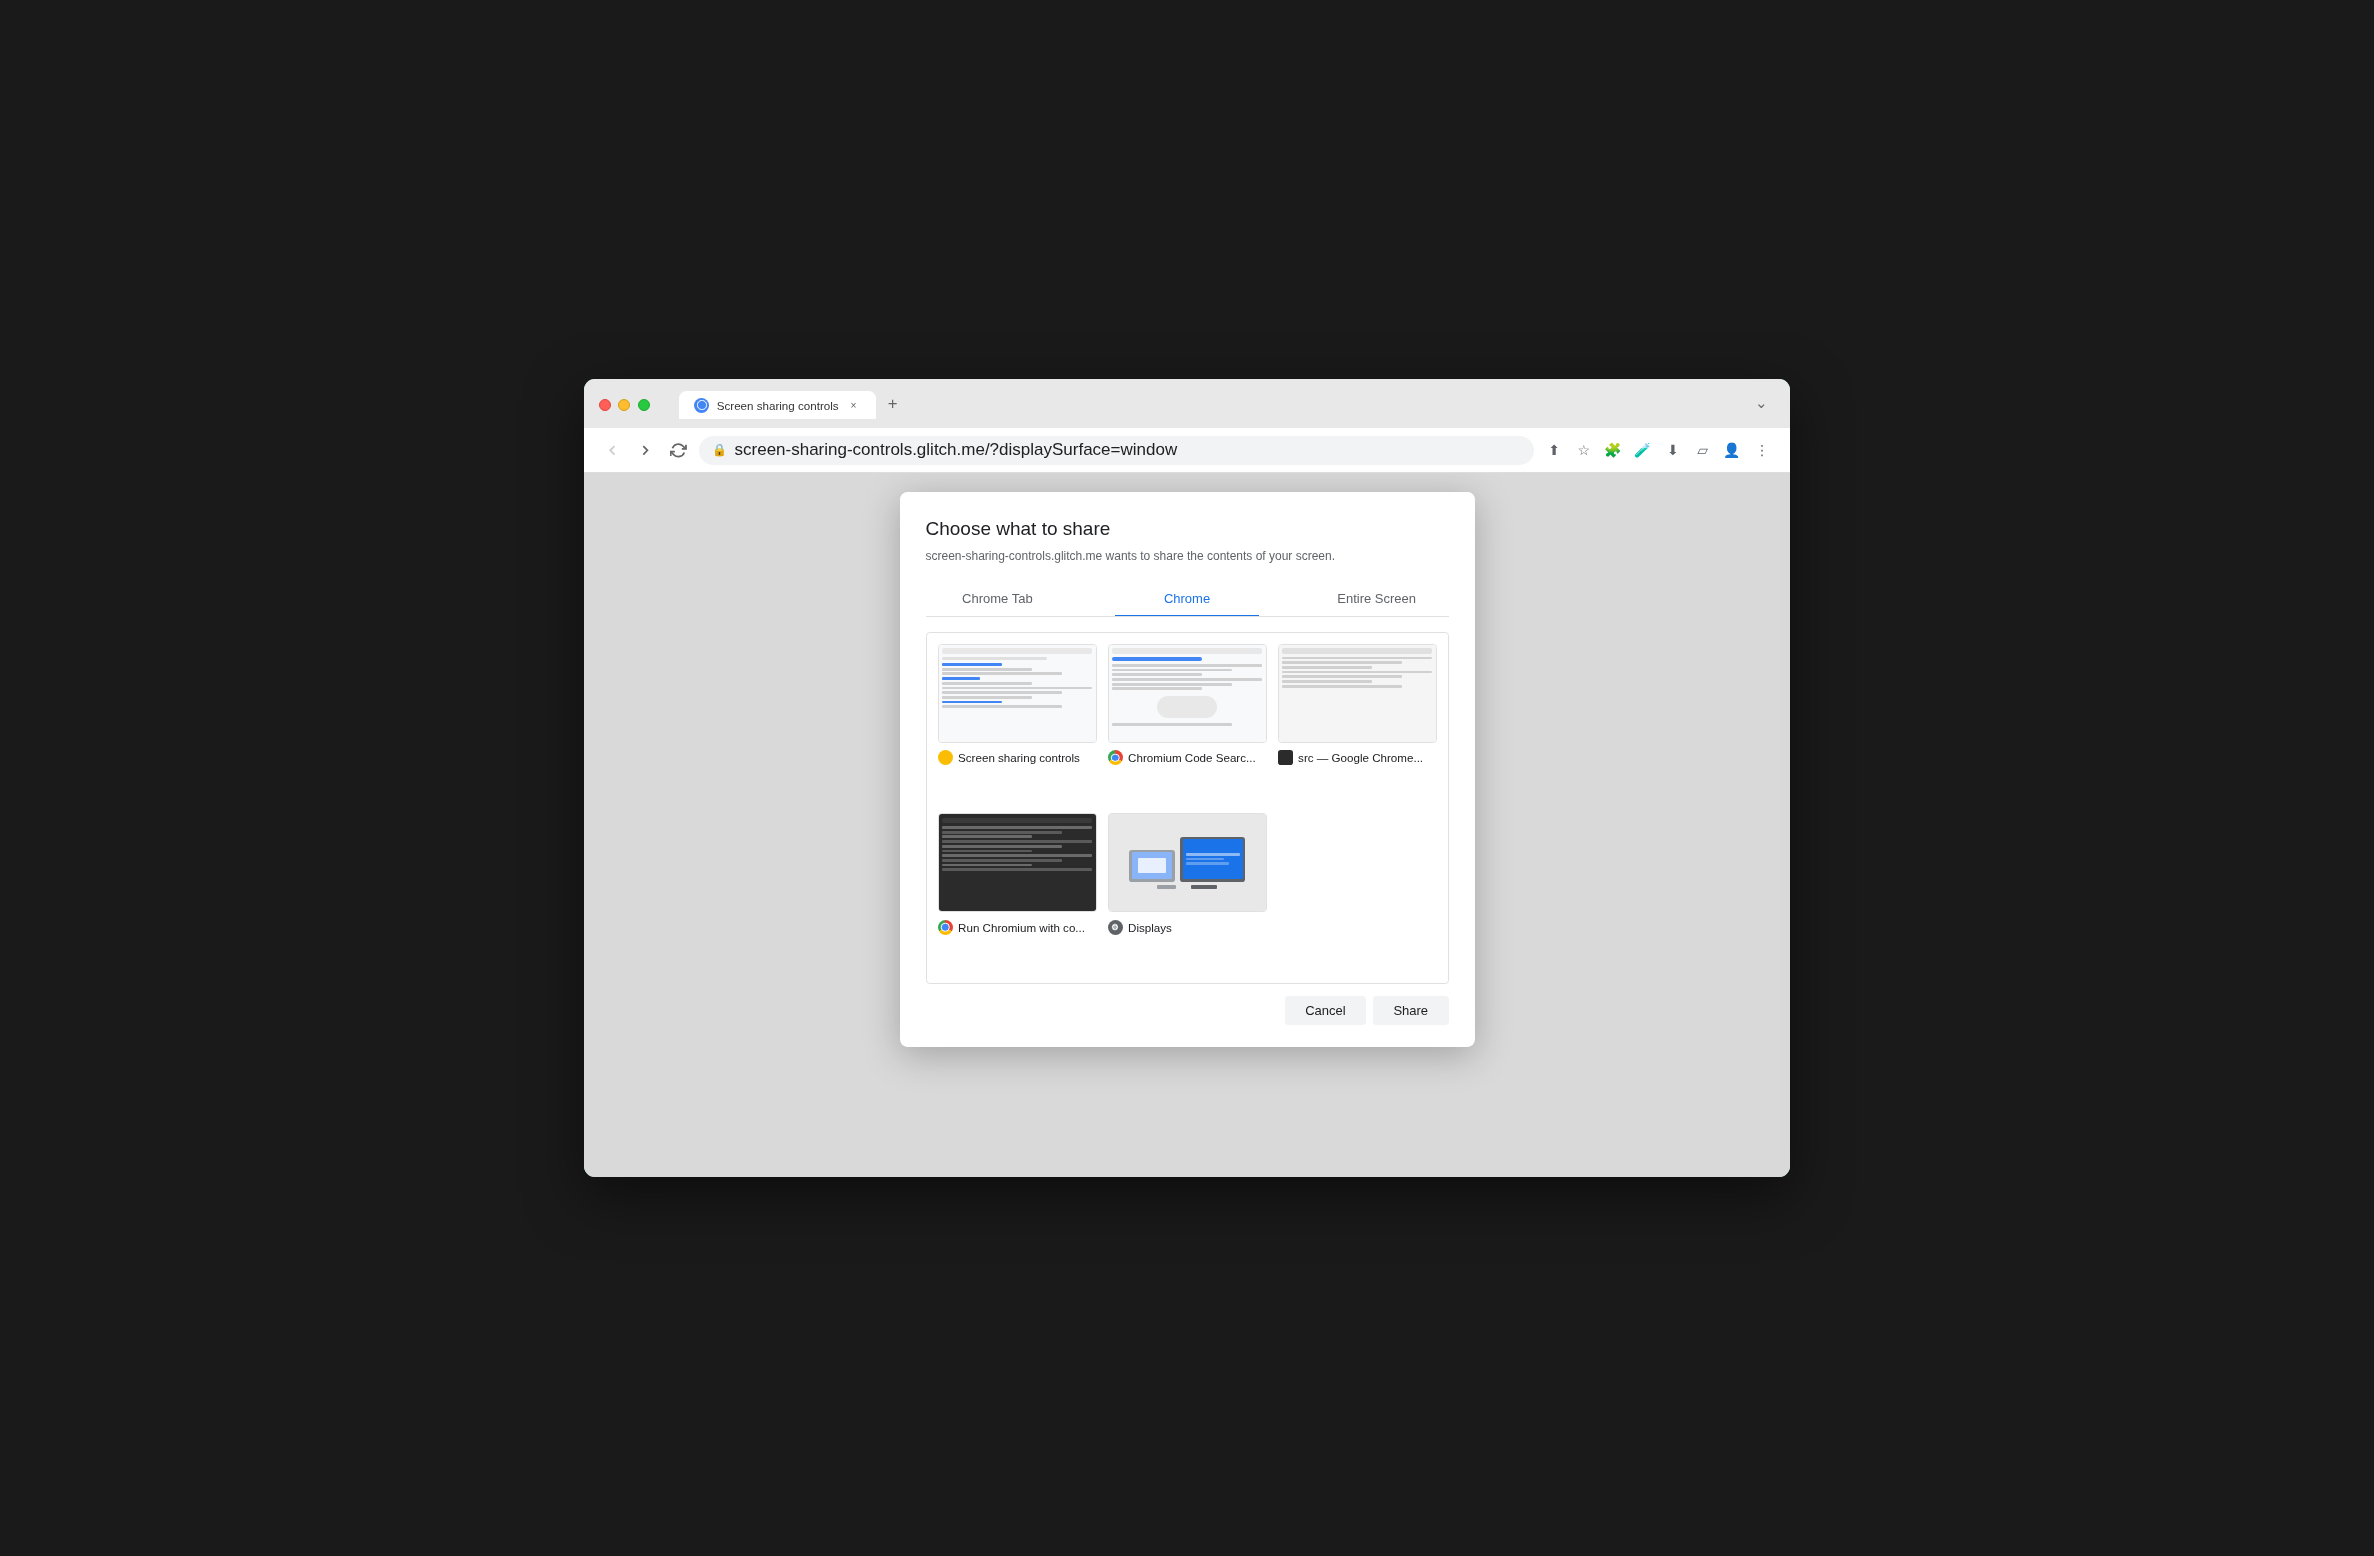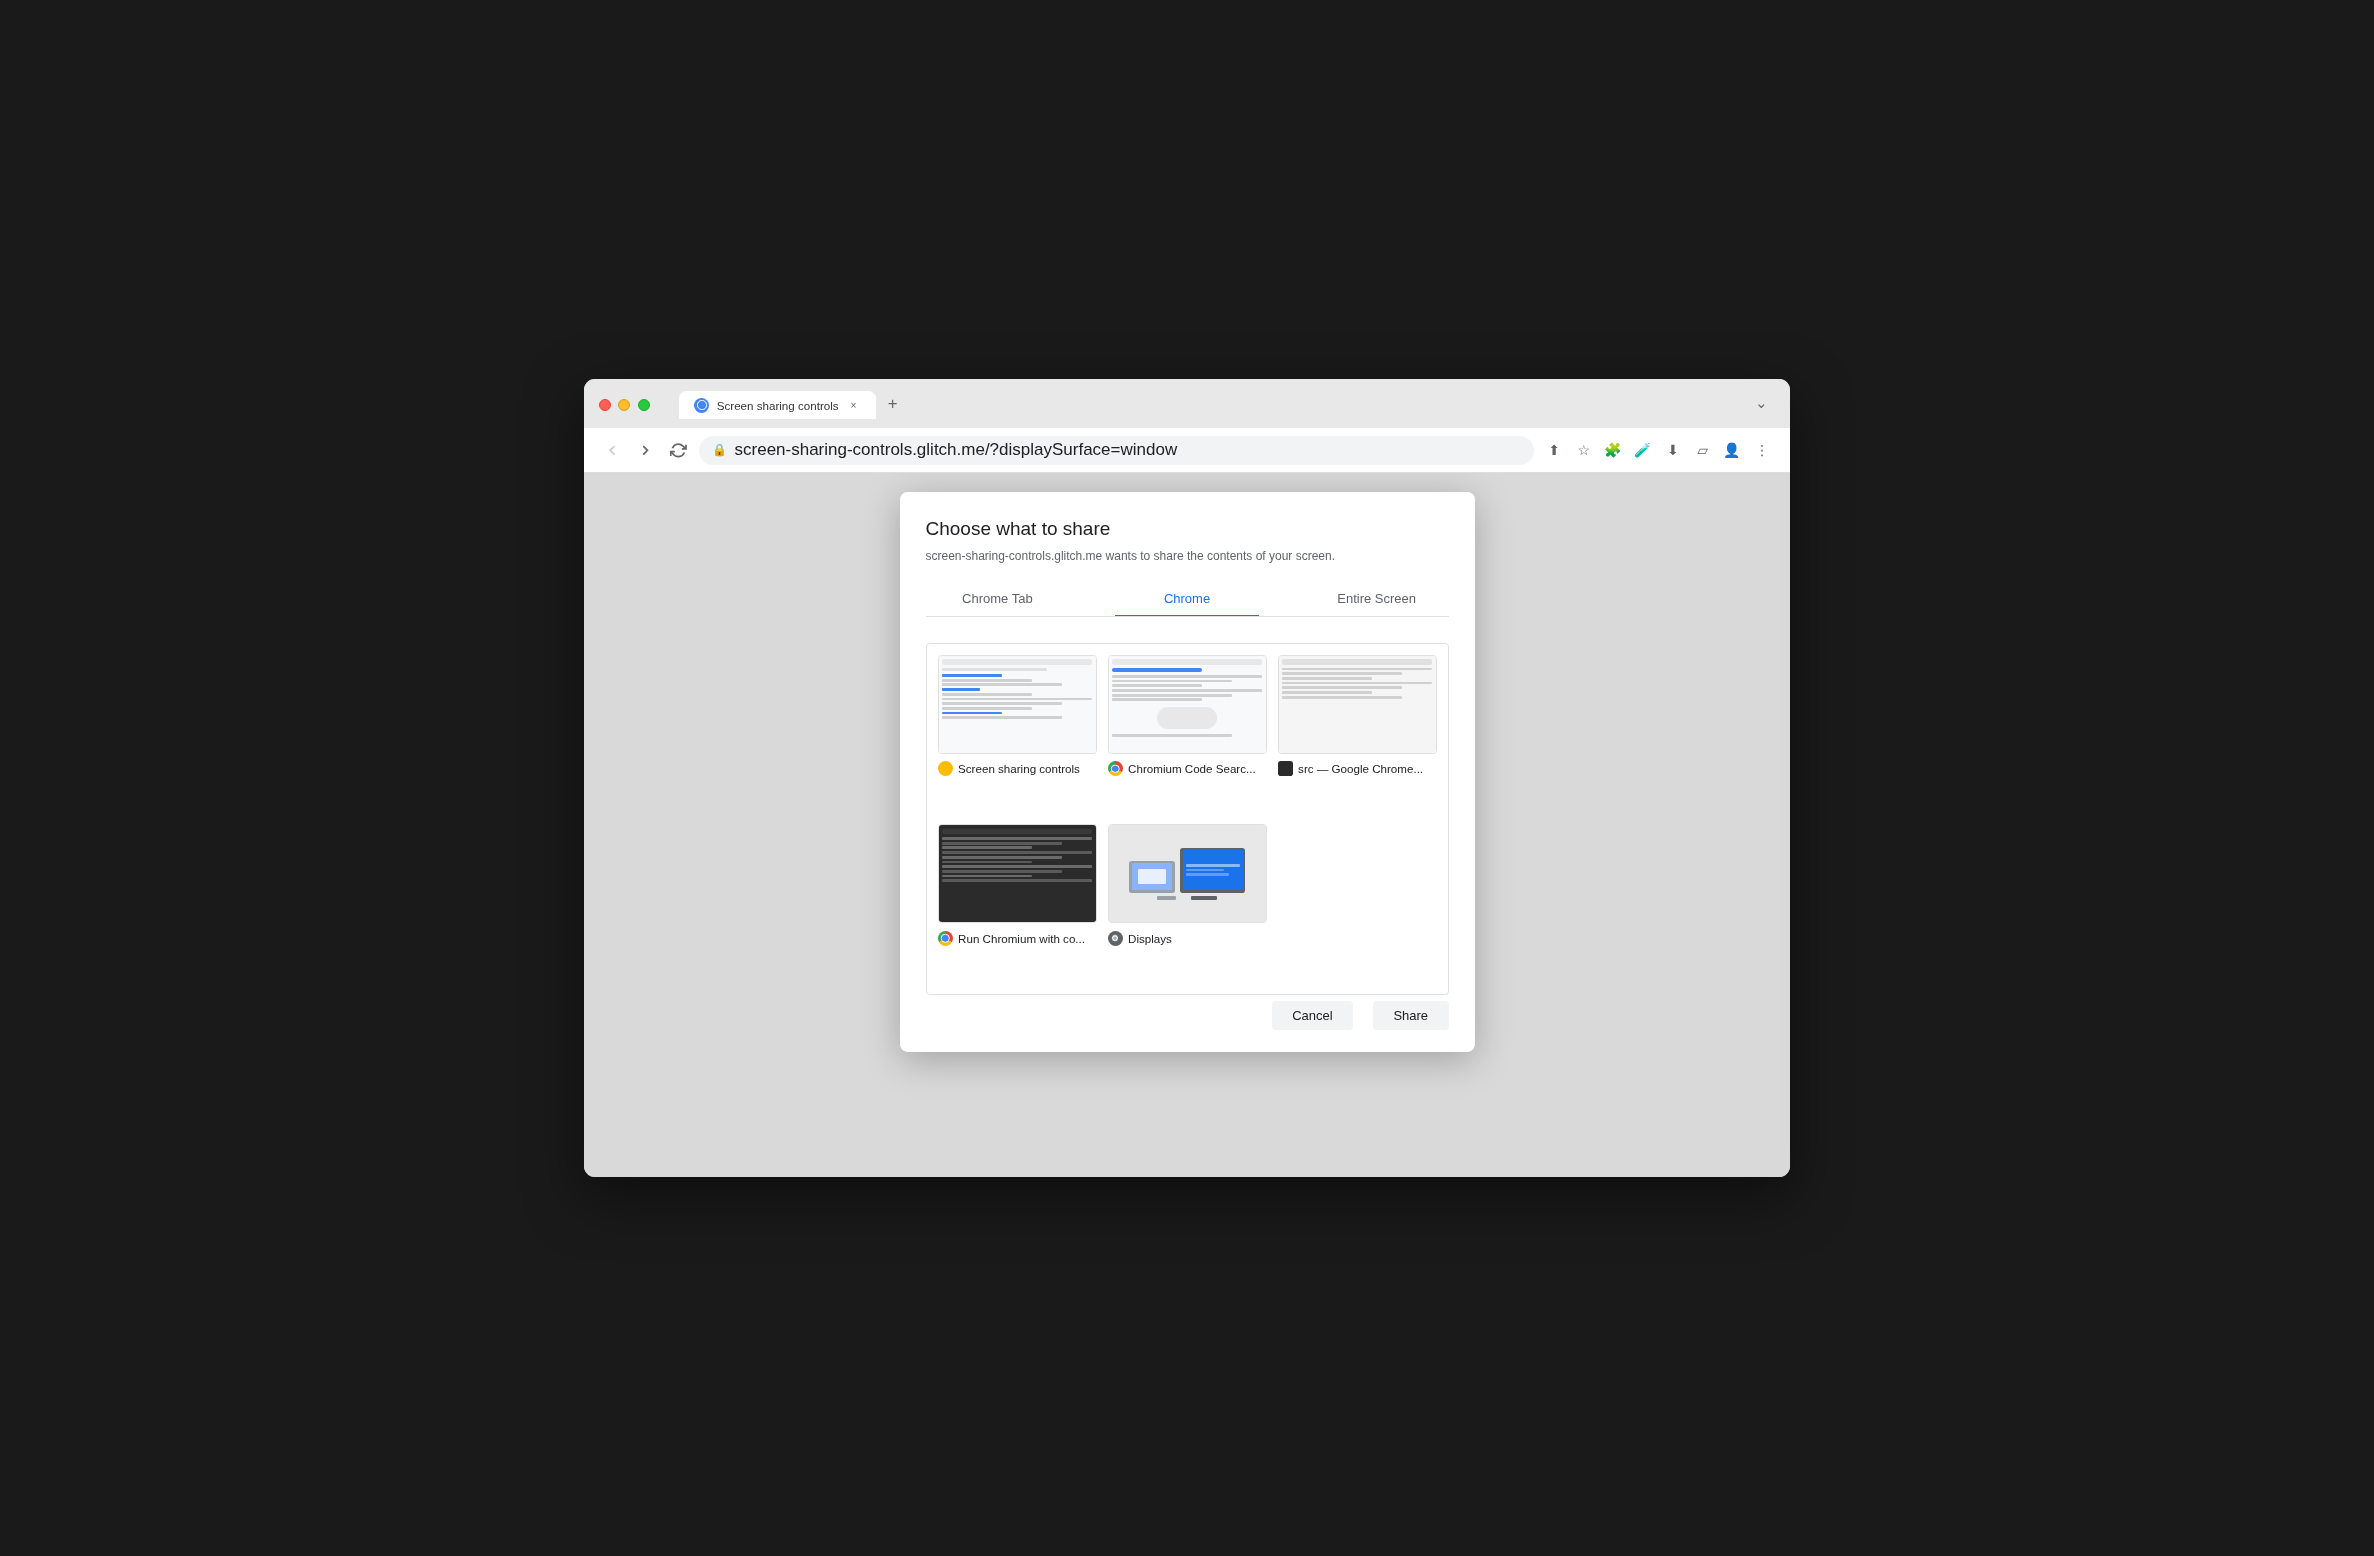--- a/index.html
+++ b/index.html
@@ -241,21 +241,21 @@
     .dialog-subtitle {
       font-size: 12px;
       color: #5f6368;
       margin-bottom: 18.6px;
     }
 
     
     .share-tabs {
       display: flex;
       border-bottom: 0.9px solid #e0e0e0;
-      margin-bottom: 26px;
+      margin-bottom: 15px;
       gap: 46px;
     }
 
     .share-tab {
       flex: 1;
       text-align: center;
       padding: 9.3px 0;
       font-size: 13px;
       color: #5f6368;
       cursor: pointer;
@@ -400,22 +400,22 @@
       padding: 7.4px;
       display: flex;
       align-items: center;
       justify-content: center;
     }
 
     
     .dialog-footer {
       display: flex;
       justify-content: flex-end;
-      gap: 20px;
-      margin-top: 6px;
+      gap: 7px;
+      margin-top: 12px;
     }
 
     .btn {
       padding: 7.4px 20.4px;
       border-radius: 3.7px;
       font-size: 13px;
       cursor: pointer;
       border: none;
       font-family: inherit;
     }

